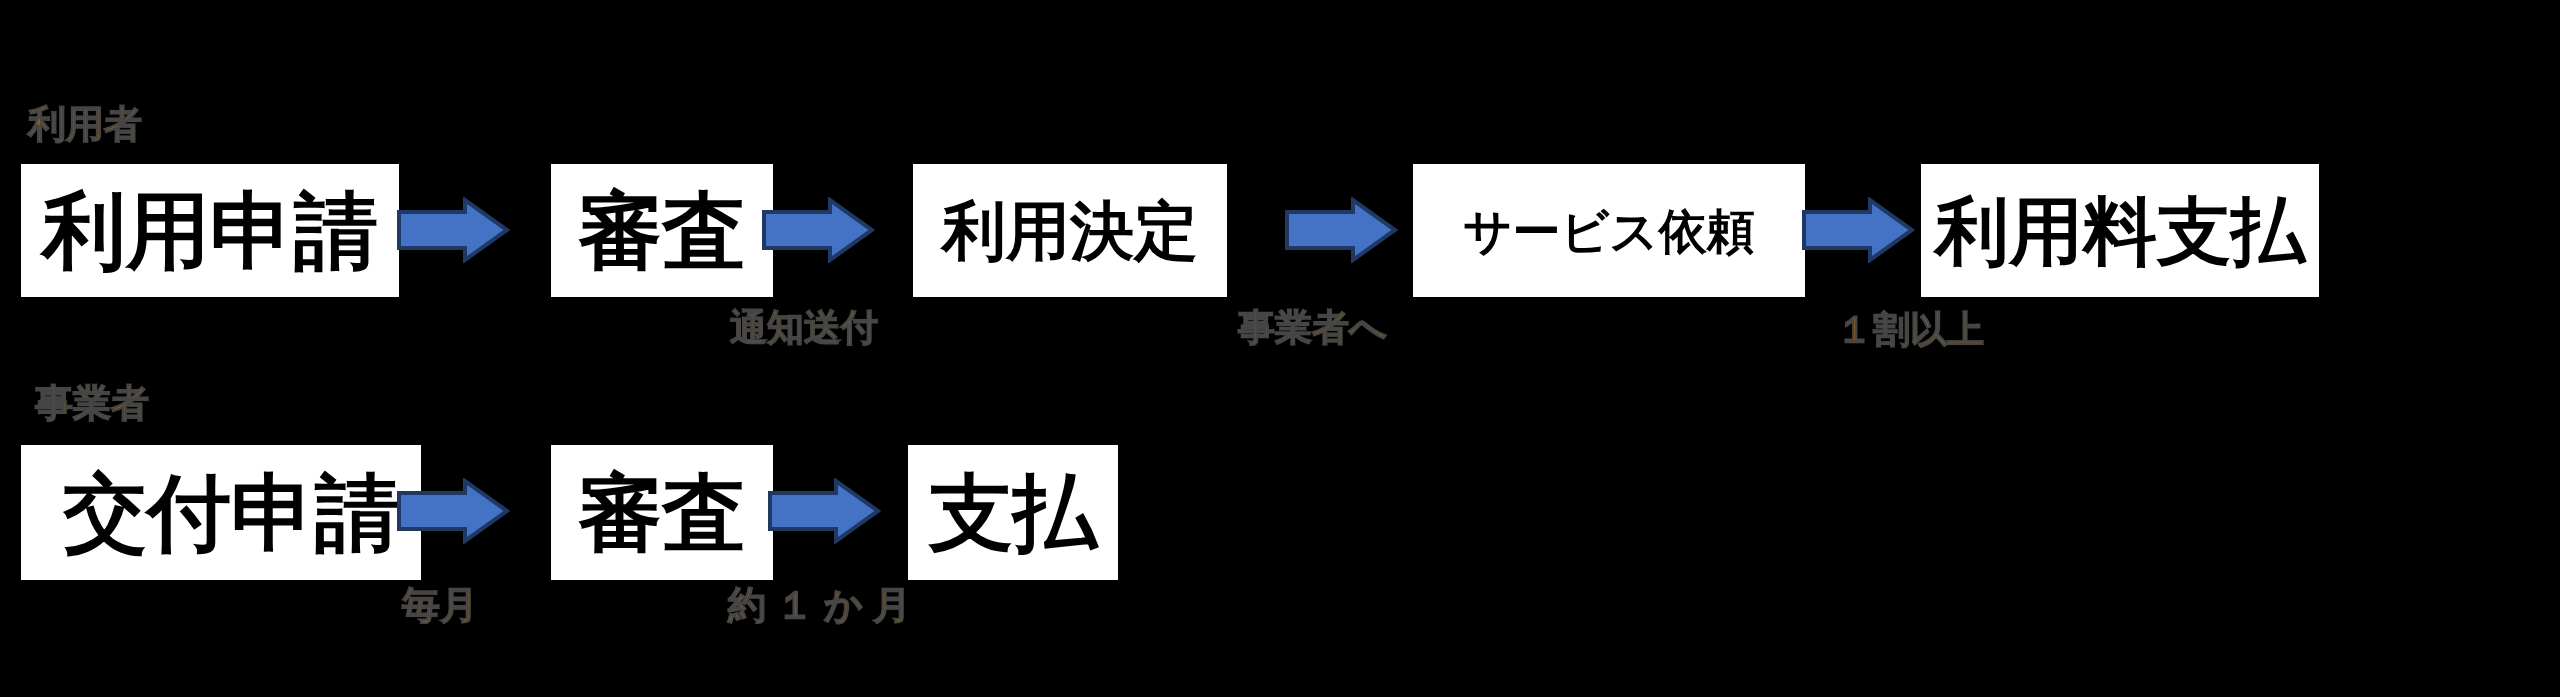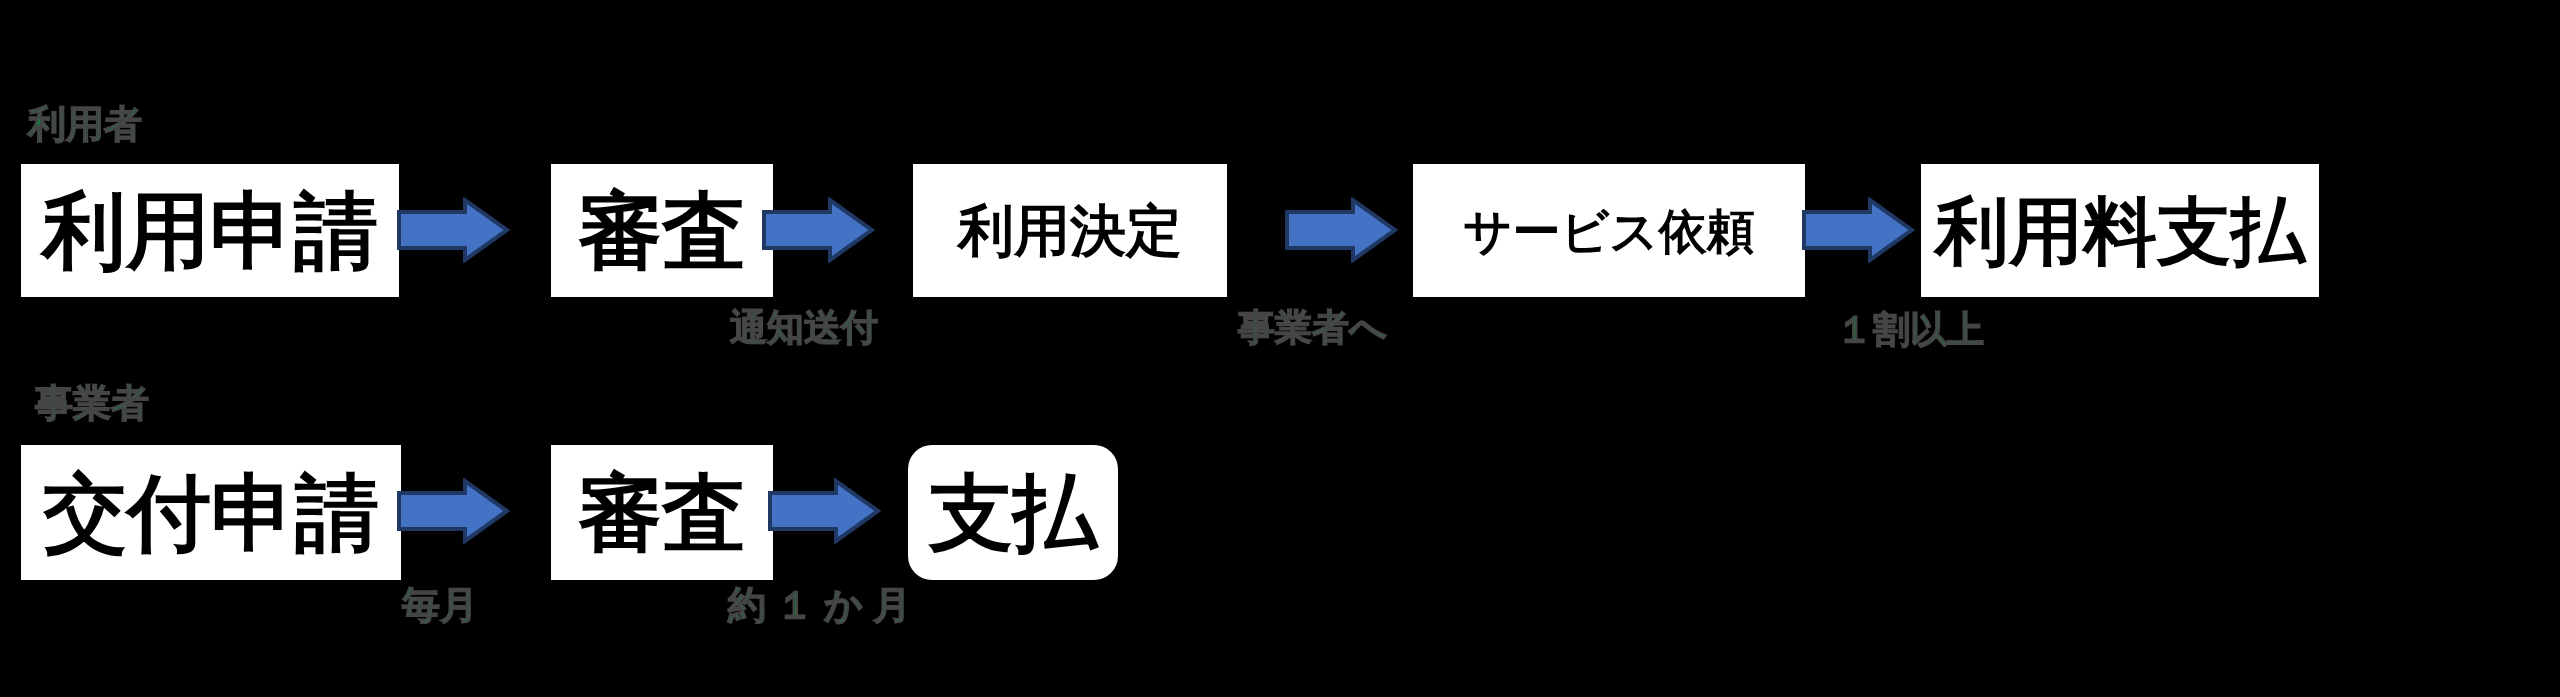--- a/index.html
+++ b/index.html
@@ -6,21 +6,21 @@
   .canvas{
     position:relative;
     width:2560px;height:697px;
     background:#000;
     overflow:hidden;
     font-family:"DejaVu Sans","Liberation Sans",sans-serif;
   }
   
   .ghost{
     position:absolute;
-    color:#15803d;
+    color:#a16207;
     -webkit-text-stroke:1.2px #454545;
     text-shadow:0 0 1px #303030;
     font-weight:bold;
     white-space:nowrap;
     line-height:1.1;
   }
   .lane-label{font-size:38px;}
   .arrow-label{font-size:37px;}
   .step-box{
     position:absolute;
@@ -53,21 +53,21 @@
   </div>
 
   <div class="step-box" style="left:538px;top:164px;width:222px;height:133px;font-size:84px;">審査</div>
 
   <div class="arrow" style="left:762px;top:197px;">
     <svg viewBox="0 0 113 66">
       <polygon points="2,15 68,15 68,3 110,33 68,63 68,51 2,51" stroke-width="4" stroke-linejoin="miter" fill="#4472C4" stroke="#1F3864"></polygon>
     </svg>
   </div>
 
-  <div class="step-box" style="left:900px;top:164px;width:314px;height:133px;font-size:56px;">利用決定</div>
+  <div class="step-box" style="left:900px;top:164px;width:314px;height:133px;font-size:64px;">利用決定</div>
 
   <div class="arrow" style="left:1285px;top:197px;">
     <svg viewBox="0 0 113 66">
       <polygon points="2,15 68,15 68,3 110,33 68,63 68,51 2,51" stroke-width="4" stroke-linejoin="miter" fill="#4472C4" stroke="#1F3864"></polygon>
     </svg>
   </div>
 
   <div class="step-box" style="left:1400px;top:164px;width:392px;height:133px;font-size:48px;">サービス依頼</div>
 
   <div class="arrow" style="left:1802px;top:197px;">
@@ -77,34 +77,34 @@
   </div>
 
   <div class="step-box" style="left:1908px;top:164px;width:398px;height:133px;font-size:74px;">利用料支払</div>
 
   <div class="ghost arrow-label" style="left:730px;top:308px;text-align:right;">通知送付</div>
   <div class="ghost arrow-label" style="left:1238px;top:308px;">事業者へ</div>
   <div class="ghost arrow-label" style="left:1836px;top:310px;">１割以上</div>
 
   <div class="ghost lane-label" style="left:35px;top:383px;">事業者</div>
 
-  <div class="step-box" style="left:8px;top:445px;width:380px;height:135px;font-size:84px;">交付申請</div>
+  <div class="step-box" style="left:8px;top:445px;width:380px;height:135px;font-size:84px;padding-left:20px;">交付申請</div>
 
   <div class="arrow" style="left:397px;top:478px;">
     <svg viewBox="0 0 113 66">
       <polygon points="2,15 68,15 68,3 110,33 68,63 68,51 2,51" stroke-width="4" stroke-linejoin="miter" fill="#4472C4" stroke="#1F3864"></polygon>
     </svg>
   </div>
 
   <div class="step-box" style="left:538px;top:445px;width:222px;height:135px;font-size:84px;">審査</div>
 
   <div class="arrow" style="left:768px;top:478px;">
     <svg viewBox="0 0 113 66">
       <polygon points="2,15 68,15 68,3 110,33 68,63 68,51 2,51" stroke-width="4" stroke-linejoin="miter" fill="#4472C4" stroke="#1F3864"></polygon>
     </svg>
   </div>
 
-  <div class="step-box" style="left:895px;top:445px;width:210px;height:135px;font-size:84px;border-radius:24px;">支払</div>
+  <div class="step-box" style="left:895px;top:445px;width:210px;height:135px;font-size:84px;">支払</div>
 
   <div class="ghost arrow-label" style="left:402px;top:585px;font-size:38px;">毎月</div>
   <div class="ghost arrow-label" style="left:728px;top:585px;font-size:38px;letter-spacing:10px;">約１か月</div>
 
 </div>
 
 </body></html>

